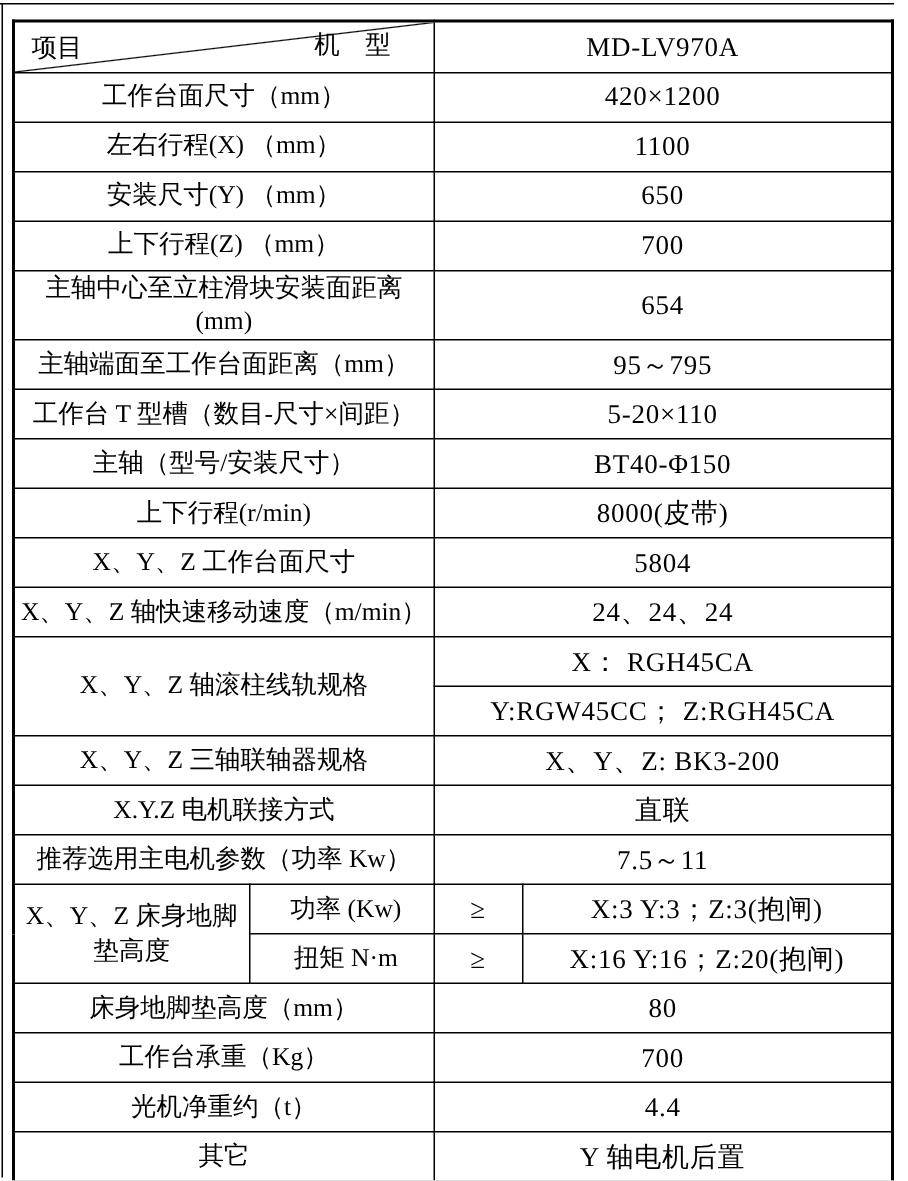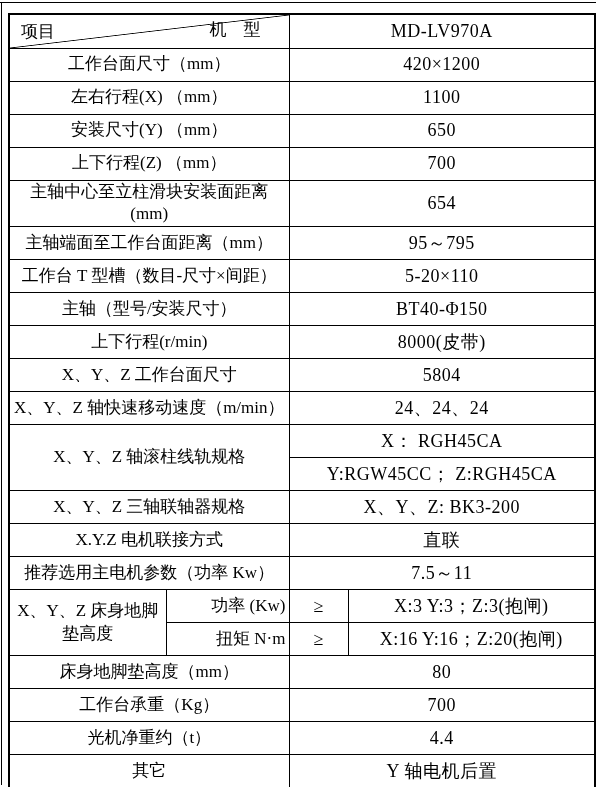--- a/index.html
+++ b/index.html
@@ -40,21 +40,21 @@
     text-align: center;
     vertical-align: middle;
     font-size: 17px;
     padding: 0 3px;
     overflow: hidden;
     line-height: 1.35;
   }
   .spec tr { height: 33px; }
   .spec tr.hdr { height: 34px; }
   .spec td.val { font-size: 18px; letter-spacing: 0.5px; }
-  .spec td.sub { text-align: right; padding-left: 9px; font-size: 17px; }
+  .spec td.sub { text-align: center; padding-left: 9px; font-size: 17px; }
   .spec td.op  { font-size: 18px; }
   .hcell { position: relative; }
   .diag {
     position: absolute; inset: 0;
     background: linear-gradient(to bottom right,
       transparent calc(50% - 0.8px), #000 50%, transparent calc(50% + 0.8px));
     pointer-events: none;
   }
   .h-item { position: absolute; left: 11px; bottom: 4px; font-size: 17px; }
   .h-model { position: absolute; right: 28px; top: 4px; font-size: 17px; }

